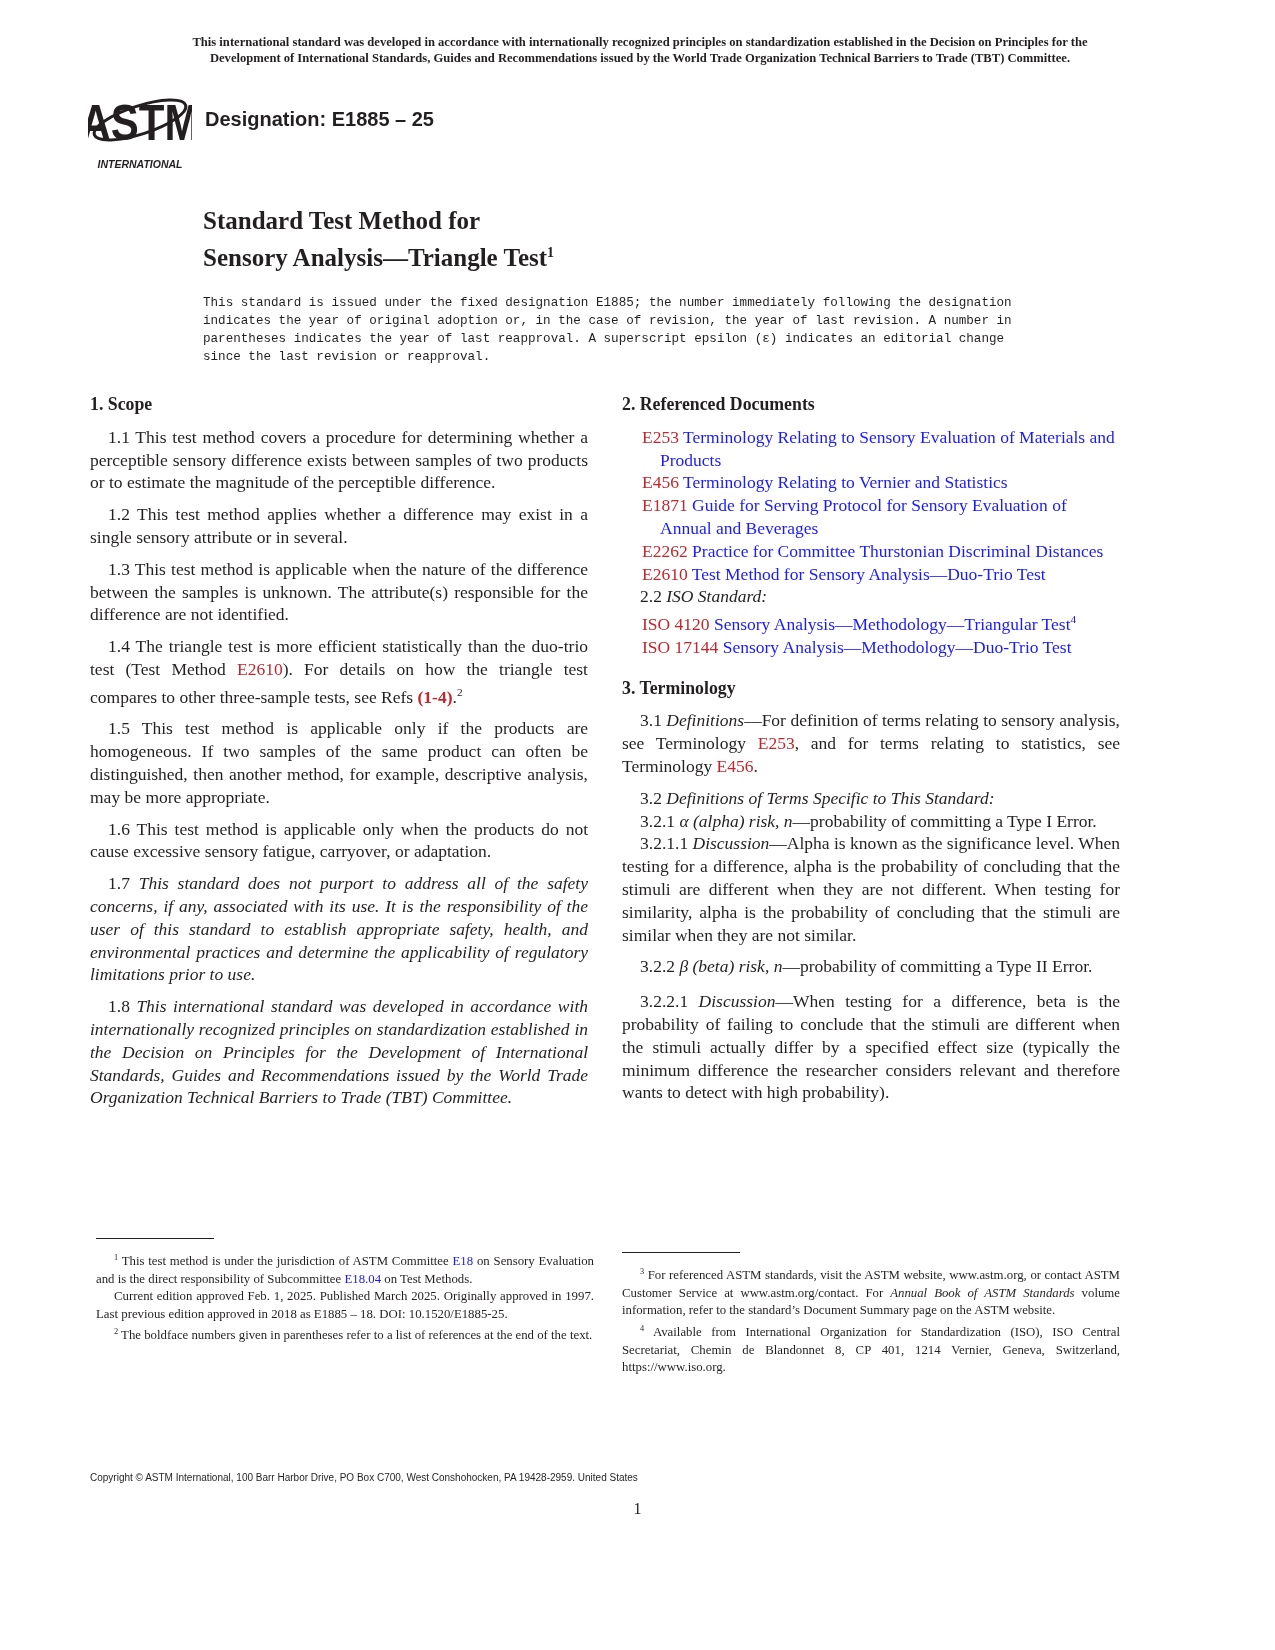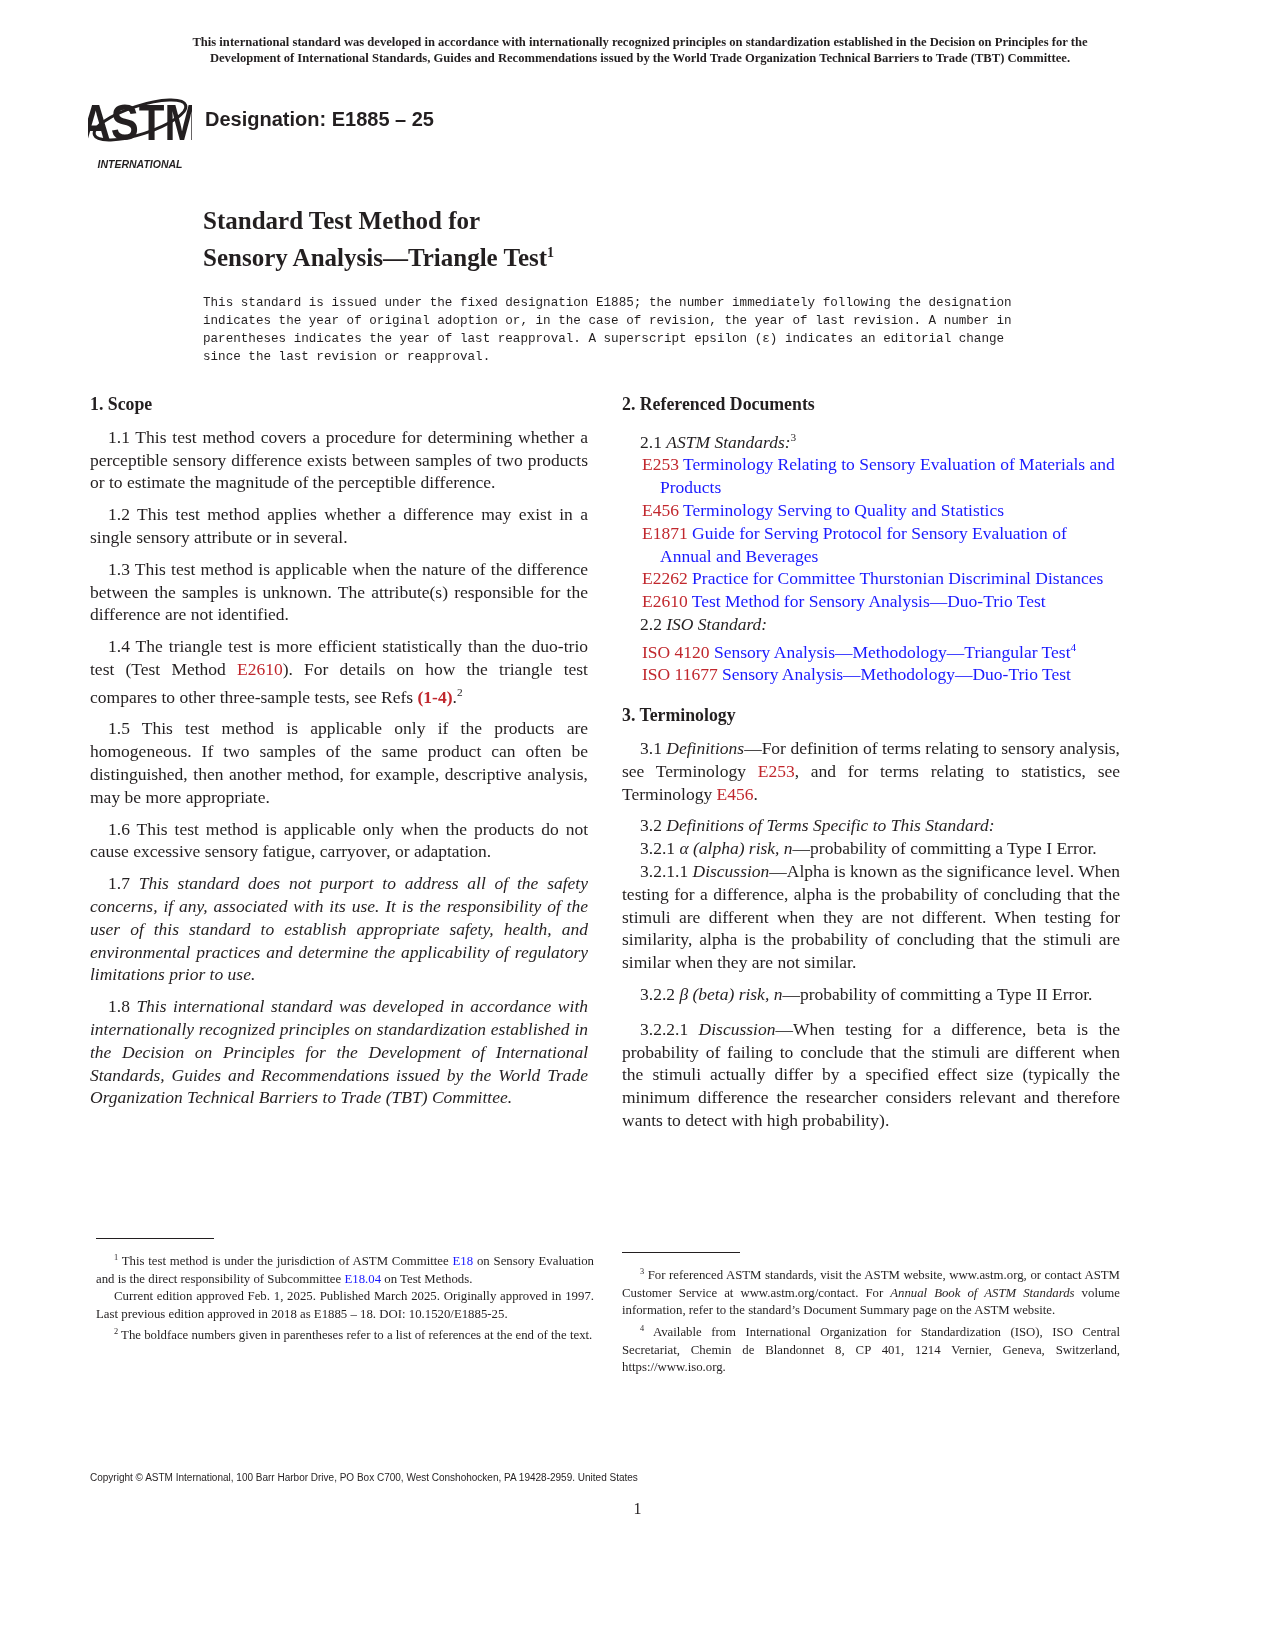--- a/index.html
+++ b/index.html
@@ -61,29 +61,28 @@
   <p>1.3 This test method is applicable when the nature of the difference between the samples is unknown. The attribute(s) responsible for the difference are not identified.</p>
   <p><span>1.4 The triangle test is more efficient statistically than the duo-trio test (Test Method </span><span class="ref">E2610</span><span>). For details on how the triangle test compares to other three-sample tests, see Refs </span><b class="ref">(1-4)</b><span>.</span><sup>2</sup></p>
   <p>1.5 This test method is applicable only if the products are homogeneous. If two samples of the same product can often be distinguished, then another method, for example, descriptive analysis, may be more appropriate.</p>
   <p>1.6 This test method is applicable only when the products do not cause excessive sensory fatigue, carryover, or adaptation.</p>
   <p><span>1.7 </span><i>This standard does not purport to address all of the safety concerns, if any, associated with its use. It is the responsibility of the user of this standard to establish appropriate safety, health, and environmental practices and determine the applicability of regulatory limitations prior to use.</i></p>
   <p><span>1.8 </span><i>This international standard was developed in accordance with internationally recognized principles on standardization established in the Decision on Principles for the Development of International Standards, Guides and Recommendations issued by the World Trade Organization Technical Barriers to Trade (TBT) Committee.</i></p>
 </div>
 
 <div class="col col-right">
   <h2>2.  Referenced Documents</h2>
-  <div class="subh"><span>2.1 </span><i>ASTM Standards:</i><sup>3</sup></div>
   <div class="refline"><span class="ref">E253</span> <span class="lnk">Terminology Relating to Sensory Evaluation of Materials and Products</span></div>
-  <div class="refline"><span class="ref">E456</span> <span class="lnk">Terminology Serving to Quality and Statistics</span></div>
+  <div class="refline"><span class="ref">E456</span> <span class="lnk">Terminology Relating to Vernier and Statistics</span></div>
   <div class="refline"><span class="ref">E1871</span> <span class="lnk">Guide for Serving Protocol for Sensory Evaluation of Annual and Beverages</span></div>
   <div class="refline"><span class="ref">E2262</span> <span class="lnk">Practice for Committee Thurstonian Discriminal Distances</span></div>
   <div class="refline"><span class="ref">E2610</span> <span class="lnk">Test Method for Sensory Analysis—Duo-Trio Test</span></div>
   <div class="subh"><span>2.2 </span><i>ISO Standard:</i></div>
   <div class="refline"><span class="ref">ISO 4120</span> <span class="lnk">Sensory Analysis—Methodology—Triangular Test</span><sup class="lnk">4</sup></div>
-  <div class="refline" style="margin-bottom:18px;"><span class="ref">ISO 11677</span> <span class="lnk">Sensory Analysis—Methodology—Duo-Trio Test</span></div>
+  <div class="refline" style="margin-bottom:18px;"><span class="ref">ISO 17144</span> <span class="lnk">Sensory Analysis—Methodology—Duo-Trio Test</span></div>
 
   <h2>3.  Terminology</h2>
   <p><span>3.1 </span><i>Definitions</i><span>—For definition of terms relating to sensory analysis, see Terminology </span><span class="ref">E253</span><span>, and for terms relating to statistics, see Terminology </span><span class="ref">E456</span><span>.</span></p>
   <p style="margin-bottom:0"><span>3.2 </span><i>Definitions of Terms Specific to This Standard:</i></p>
   <p style="margin-bottom:0"><span>3.2.1 </span><i>α (alpha) risk, n</i><span>—probability of committing a Type I Error.</span></p>
   <p><span>3.2.1.1 </span><i>Discussion</i><span>—Alpha is known as the significance level. When testing for a difference, alpha is the probability of concluding that the stimuli are different when they are not different. When testing for similarity, alpha is the probability of concluding that the stimuli are similar when they are not similar.</span></p>
   <p style="margin-bottom:12px"><span>3.2.2 </span><i>β (beta) risk, n</i><span>—probability of committing a Type II Error.</span></p>
   <p><span>3.2.2.1 </span><i>Discussion</i><span>—When testing for a difference, beta is the probability of failing to conclude that the stimuli are different when the stimuli actually differ by a specified effect size (typically the minimum difference the researcher considers relevant and therefore wants to detect with high probability).</span></p>
 </div>
 

